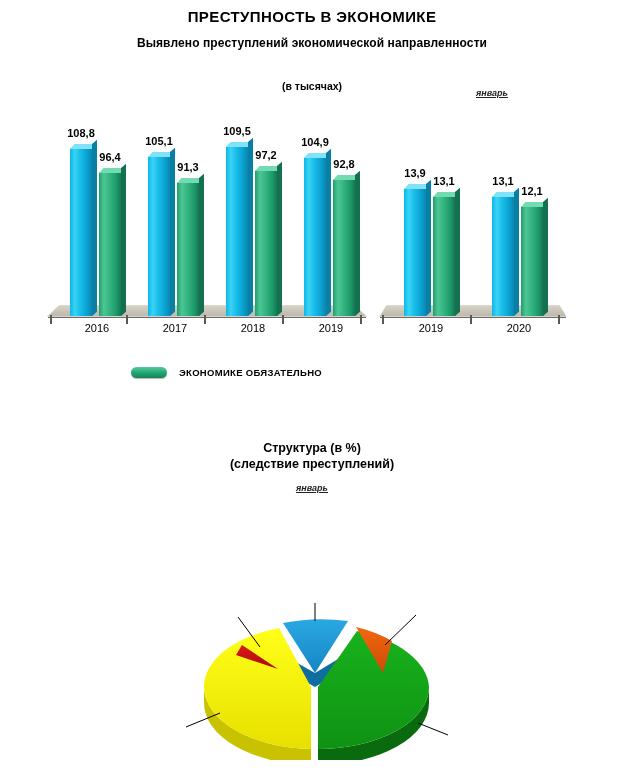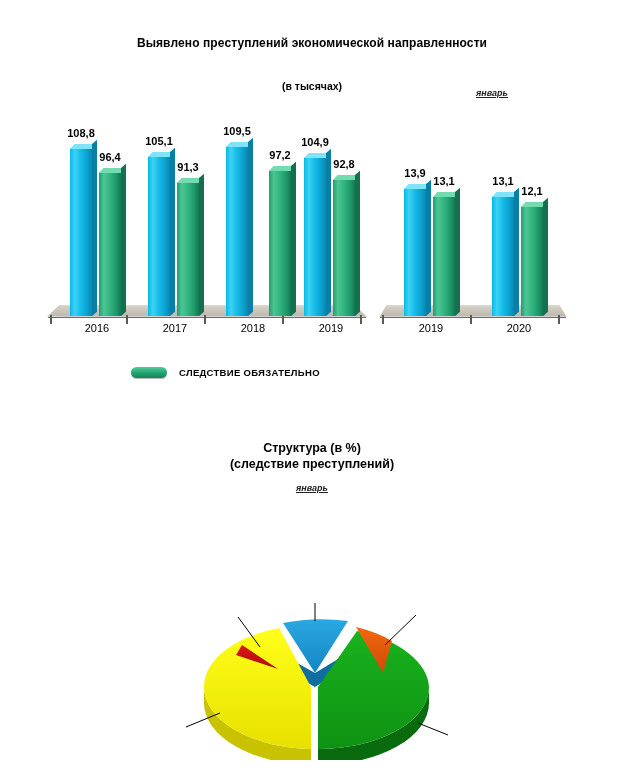--- a/index.html
+++ b/index.html
@@ -105,20 +105,21 @@
     font-size:12.5px;font-weight:bold;line-height:16px;
   }
   #pie-wrap{position:absolute;left:0;top:500px;width:624px;height:273px;}
   #pie-svg{position:absolute;left:180px;top:95px;}
 </style>
 </head>
 <body>
 
 <div class="page">
 
+  <div id="main-title">ПРЕСТУПНОСТЬ В ЭКОНОМИКЕ</div>
   <div id="subtitle">Выявлено преступлений экономической направленности</div>
   <div id="units-note">(в тысячах)</div>
   <div class="month-note" id="month-note-bars">январь</div>
 
   <div class="chart" id="chart-left">
     <div class="floor"></div>
     <div class="axis-line"></div>
 
     <div class="tick" style="left:2px;"></div>
     <div class="tick" style="left:78px;"></div>
@@ -158,21 +159,21 @@
     </div>
     <div class="cat-label" style="left:92px;width:70px;">2017</div>
 
     <div class="group" style="left:178px;">
       <div class="bar blue" style="height:170px;">
         <div class="body"></div>
           <div class="cap"></div>
           <div class="side"></div>
         <div class="bar-value">109,5</div>
       </div>
-      <div class="bar green" style="height:146px;margin-left:21px;">
+      <div class="bar green" style="height:146px;margin-left:7px;">
         <div class="body"></div>
           <div class="cap"></div>
           <div class="side"></div>
         <div class="bar-value">97,2</div>
       </div>
     </div>
     <div class="cat-label" style="left:170px;width:70px;">2018</div>
 
     <div class="group" style="left:256px;">
       <div class="bar blue" style="height:159px;">
@@ -228,21 +229,21 @@
           <div class="side"></div>
         <div class="bar-value">12,1</div>
       </div>
     </div>
     <div class="cat-label" style="left:104px;width:70px;">2020</div>
   </div>
 
   <div id="legend">
     <div class="legend-row">
       <div class="swatch green"></div>
-      <div class="legend-label">СЛЕДСТВИЕ ОБЯЗАТЕЛЬНО</div>
+      <div class="legend-label">ЭКОНОМИКЕ ОБЯЗАТЕЛЬНО</div>
     </div>
   </div>
 
   <div id="pie-title">
     <div>Структура (в %)</div>
     <div>(следствие преступлений)</div>
   </div>
   <div class="month-note" id="month-note-pie"><span>январь</span></div>
 
   <div id="pie-wrap">

